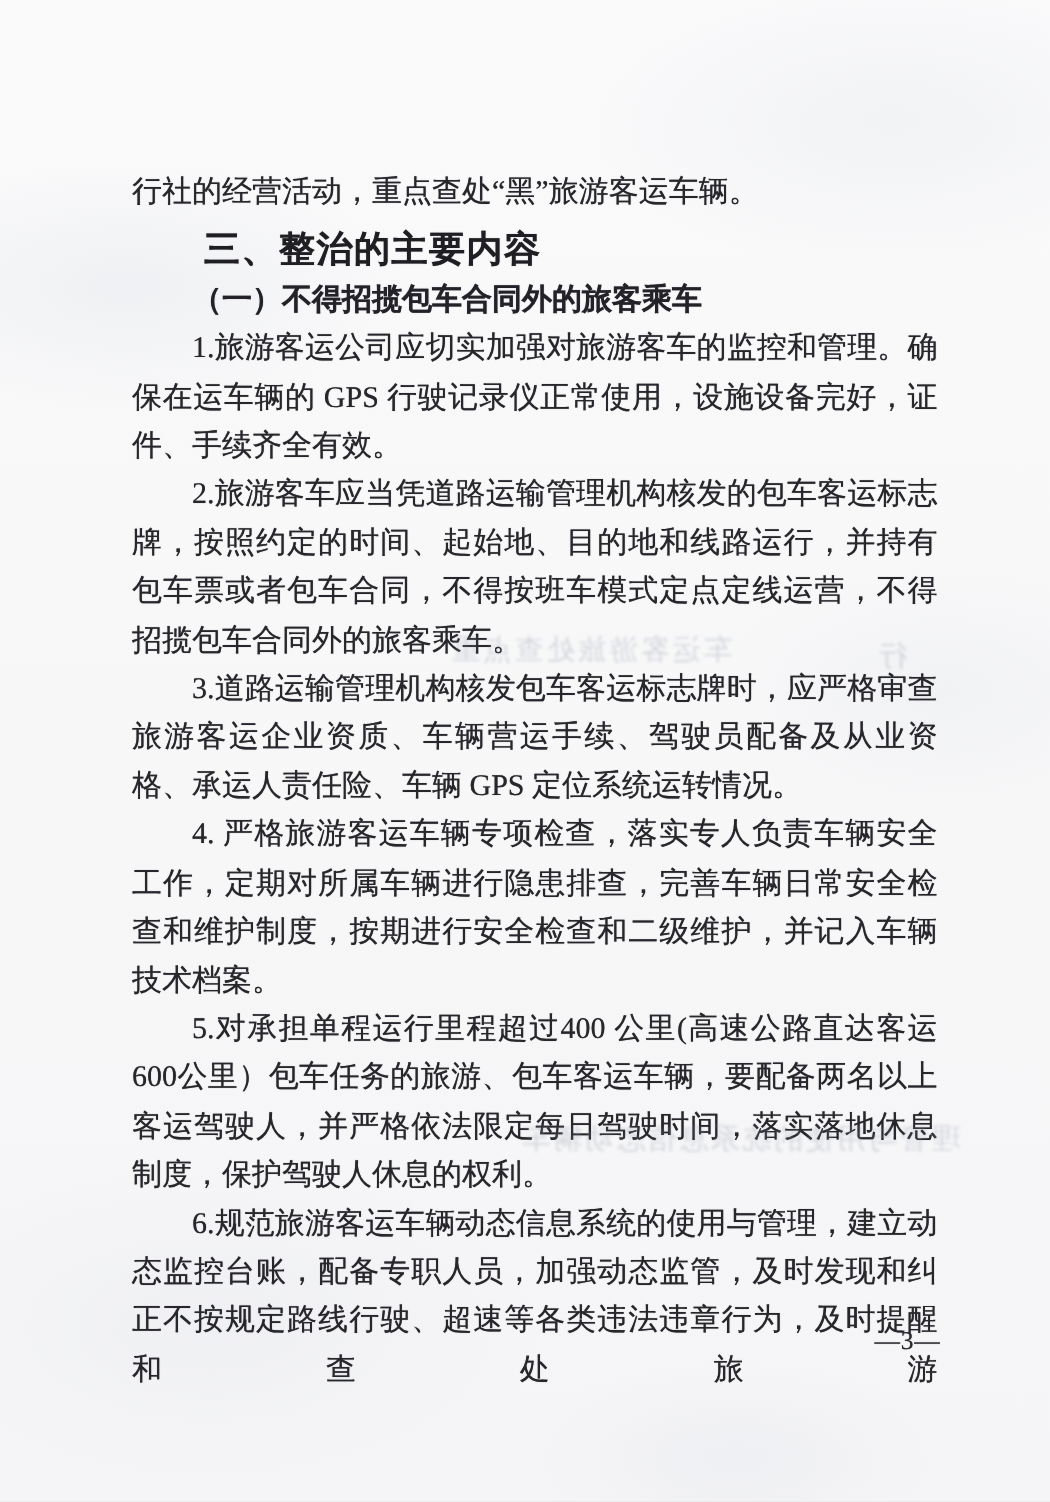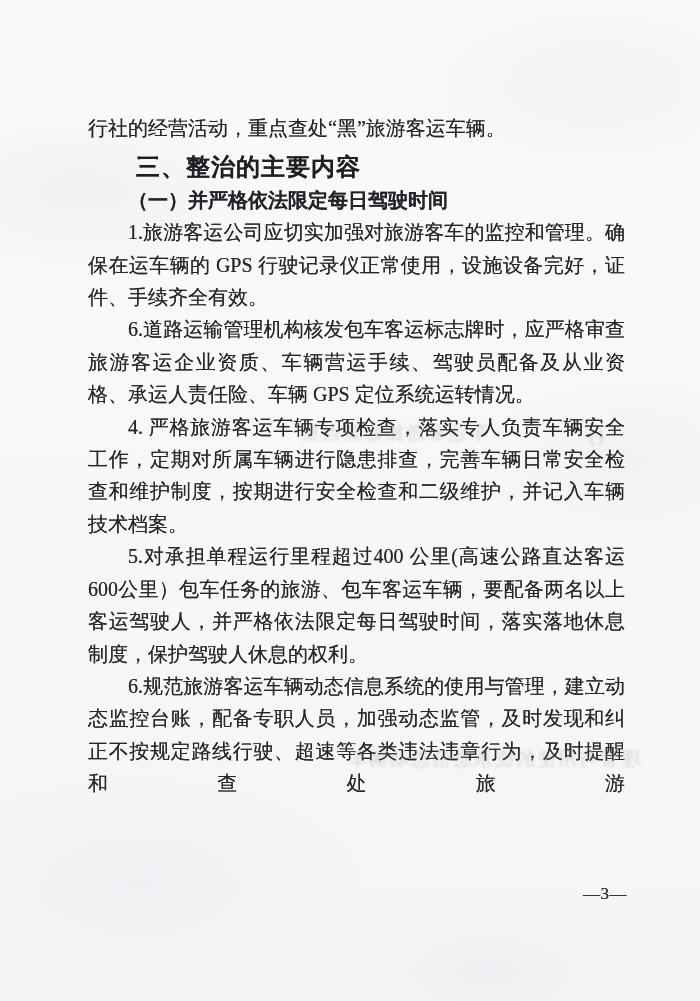--- a/index.html
+++ b/index.html
@@ -61,23 +61,24 @@
   .bleed-3 { left:248px; top:746px; width:392px; }
 </style>
 </head>
 <body>
 
 <div class="page">
 
   <div class="content">
     <p class="continuation">行社的经营活动，重点查处“黑”旅游客运车辆。</p>
     <p class="heading">三、整治的主要内容</p>
-    <p class="subheading">（一）并严格依法限定每日驾驶时间</p>
+    <p class="subheading">（一）不得招揽包车合同外的旅客乘车</p>
     <p>1.旅游客运公司应切实加强对旅游客车的监控和管理。确保在运车辆的 GPS 行驶记录仪正常使用，设施设备完好，证件、手续齐全有效。</p>
-    <p>6.道路运输管理机构核发包车客运标志牌时，应严格审查旅游客运企业资质、车辆营运手续、驾驶员配备及从业资格、承运人责任险、车辆 GPS 定位系统运转情况。</p>
+    <p>2.旅游客车应当凭道路运输管理机构核发的包车客运标志牌，按照约定的时间、起始地、目的地和线路运行，并持有包车票或者包车合同，不得按班车模式定点定线运营，不得招揽包车合同外的旅客乘车。</p>
+    <p>3.道路运输管理机构核发包车客运标志牌时，应严格审查旅游客运企业资质、车辆营运手续、驾驶员配备及从业资格、承运人责任险、车辆 GPS 定位系统运转情况。</p>
     <p>4. 严格旅游客运车辆专项检查，落实专人负责车辆安全工作，定期对所属车辆进行隐患排查，完善车辆日常安全检查和维护制度，按期进行安全检查和二级维护，并记入车辆技术档案。</p>
     <p>5.对承担单程运行里程超过400 公里(高速公路直达客运600公里）包车任务的旅游、包车客运车辆，要配备两名以上客运驾驶人，并严格依法限定每日驾驶时间，落实落地休息制度，保护驾驶人休息的权利。</p>
     <p class="cutoff">6.规范旅游客运车辆动态信息系统的使用与管理，建立动态监控台账，配备专职人员，加强动态监管，及时发现和纠正不按规定路线行驶、超速等各类违法违章行为，及时提醒和查处旅游</p>
   </div>
 
   <div class="bleed bleed-1">车运客游旅处查点重</div>
   <div class="bleed bleed-2">行</div>
   <div class="bleed bleed-3">理管与用使的统系息信态动辆车</div>
 
   <div class="page-number">—3—</div>

